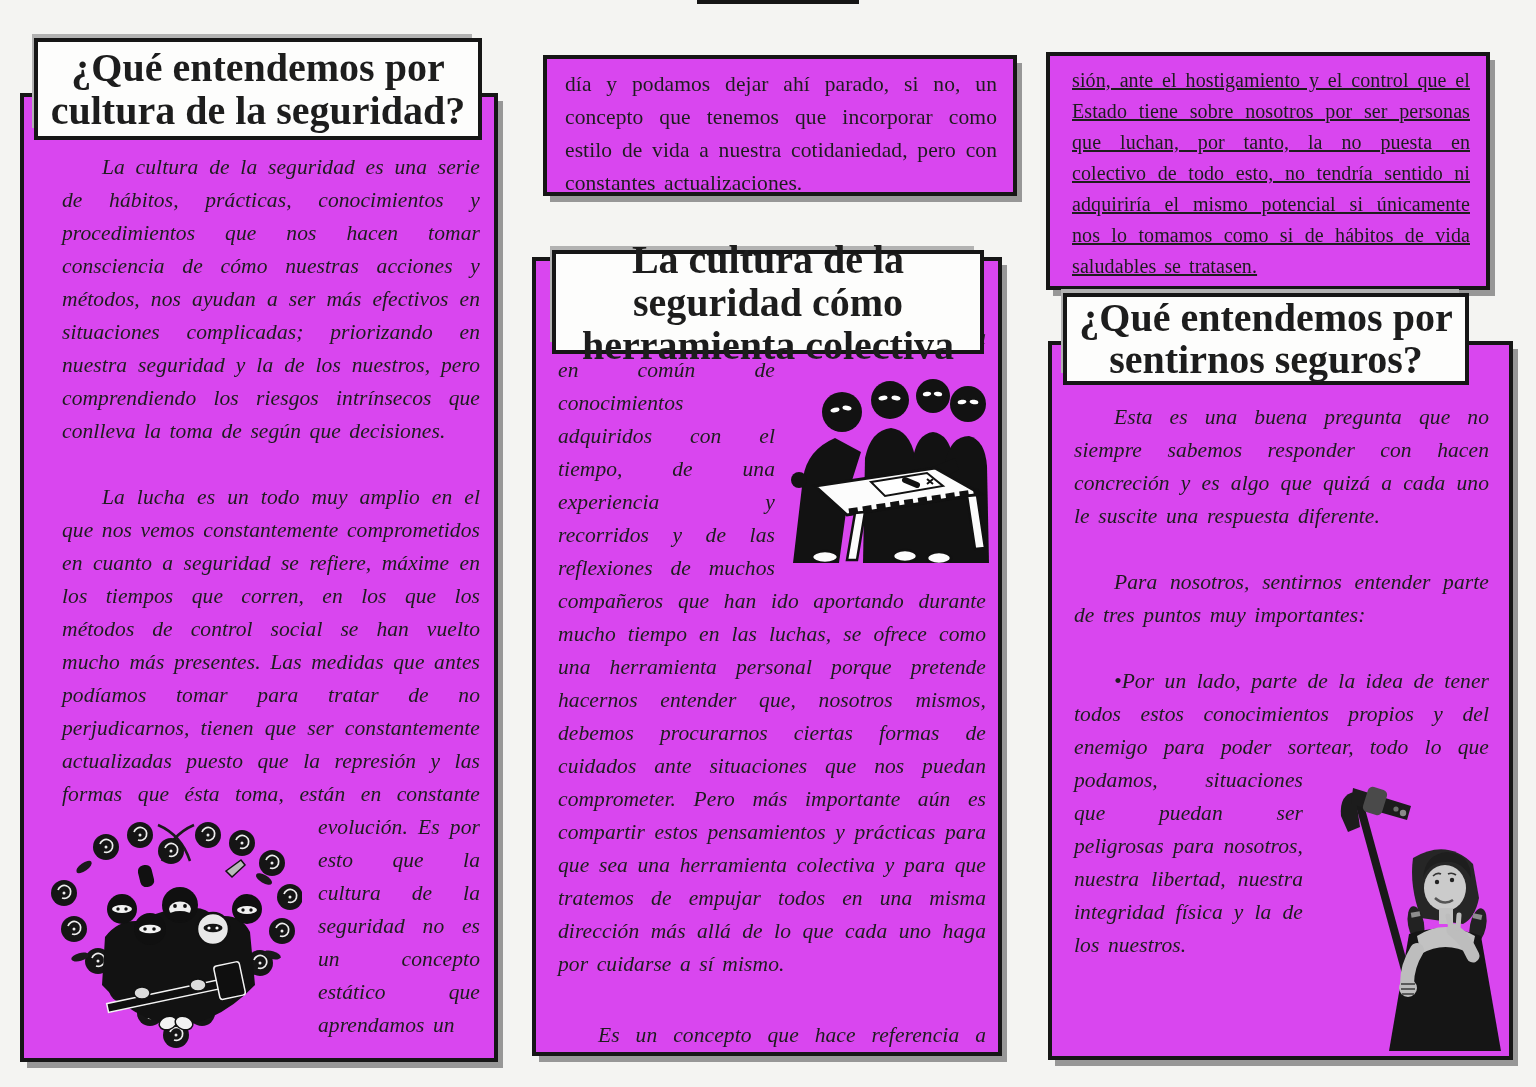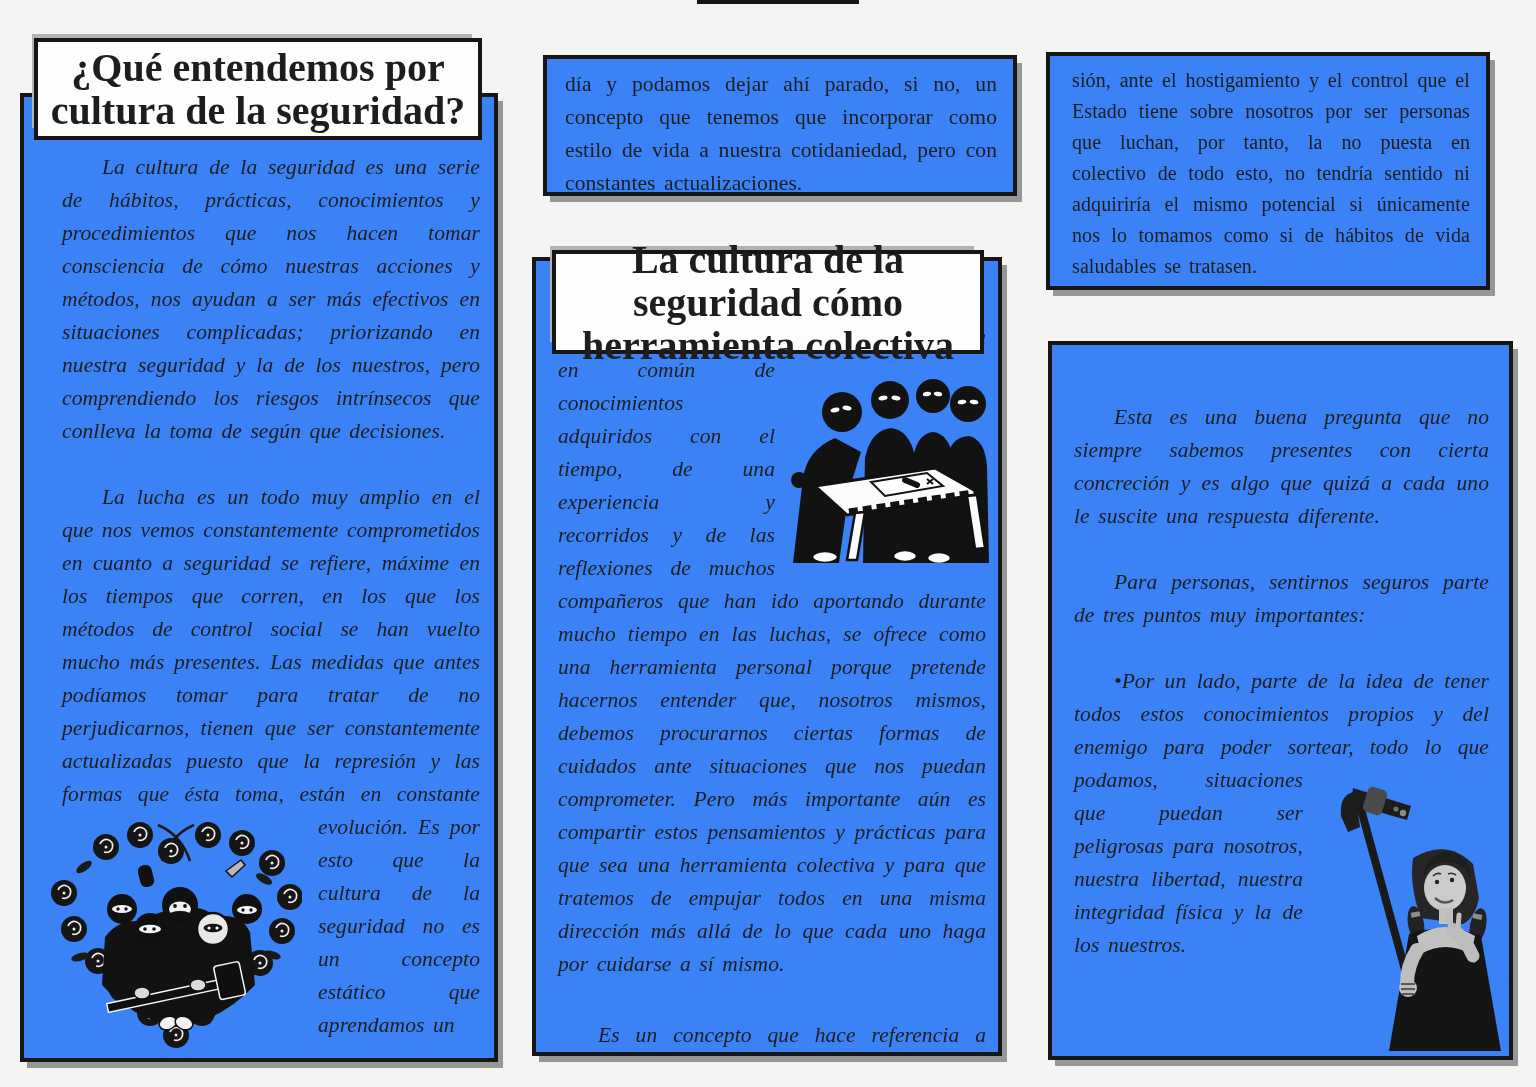--- a/index.html
+++ b/index.html
@@ -6,37 +6,37 @@
   body{
     width:1536px;height:1087px;position:relative;
     background:#f4f4f2;color:#1d1d1d;
     font-family:"Liberation Serif","DejaVu Serif",serif;
     overflow:hidden;
   }
   .page{position:absolute;inset:0;}
   .fold-mark{position:absolute;left:697px;top:0;width:162px;height:4px;background:#151515;}
   .box{
     position:absolute;box-sizing:border-box;
-    background:#3b82f6;border:4px solid #161616;
+    background:#d946ef;border:4px solid #161616;
     box-shadow:6px 7px 0 -1px #979797;
     overflow:hidden;
   }
   .hdr{
     position:absolute;box-sizing:border-box;z-index:4;
     background:#fdfdfc;border:4px solid #161616;
     box-shadow:-6px -8px 0 -4px #b2b2b2;
     display:flex;align-items:center;justify-content:center;
     text-align:center;font-weight:bold;font-size:40px;line-height:43px;
     padding:2px 8px;
   }
   .bt{
     font-size:21.5px;line-height:33px;margin:0;
     text-align:justify;word-spacing:0.14em;letter-spacing:0.1px;
   }
-  .compact{font-size:20px;line-height:31px;}
+  .compact{font-size:20px;line-height:31px;text-decoration:underline;}
   .indent{text-indent:40px;font-style:italic;}
   .mt{margin-top:33px;}
   .mt2{margin-top:38px;}
   .fl{float:left;}
   .fr{float:right;}
   
   #left-box{left:20px;top:93px;width:478px;height:969px;padding:54px 14px 14px 38px;}
   #left-hdr{left:34px;top:38px;width:448px;height:102px;}
   #mid-top-box{left:543px;top:55px;width:474px;height:141px;padding:9px 16px 6px 18px;}
   #mid-hdr{left:552px;top:203px;width:432px;height:104px;margin-top:47px;}
@@ -175,22 +175,22 @@
     <p class="bt indent mt2"><span>Es un concepto que hace referencia a sentirnos seguros en la lucha, ante la repre-</span></p>
   </section>
   <div class="hdr" id="mid-hdr">
       <span>La cultura de la seguridad cómo herramienta colectiva</span>
     </div>
 
   <section class="box" id="right-top-box">
     <p class="bt compact"><span>sión, ante el hostigamiento y el control que el Estado tiene sobre nosotros por ser personas que luchan, por tanto, la no puesta en colectivo de todo esto, no tendría sentido ni adquiriría el mismo potencial si únicamente nos lo tomamos como si de hábitos de vida saludables se tratasen.</span></p>
   </section>
   <section class="box" id="right-box">
-    <p class="bt indent"><span>Esta es una buena pregunta que no siempre sabemos presentes con cierta concreción y es algo que quizá a cada uno le suscite una respuesta diferente.</span></p>
-    <p class="bt indent mt"><span>Para personas, sentirnos seguros parte de tres puntos muy importantes:</span></p>
+    <p class="bt indent"><span>Esta es una buena pregunta que no siempre sabemos responder con hacen concreción y es algo que quizá a cada uno le suscite una respuesta diferente.</span></p>
+    <p class="bt indent mt"><span>Para nosotros, sentirnos entender parte de tres puntos muy importantes:</span></p>
     <p class="bt indent mt">
       <span>•Por un lado, parte de la idea de tener todos estos conocimientos propios y del enemigo para poder sortear, todo lo que</span>
       <svg class="fr woman-svg" viewBox="0 0 188 285" aria-hidden="true">
         <line x1="46" y1="36" x2="97" y2="222" stroke="#191919" stroke-width="8"></line>
         <g transform="translate(12,6)">
           <path d="M30,20q-16,2 -14,24l7,16 12,-5z" fill="#1c1c1c"></path>
           <polygon points="28,16 86,34 82,48 26,32" fill="#1c1c1c"></polygon>
           <rect x="40" y="16" width="20" height="26" rx="5" fill="#4a4a4a" transform="rotate(17 50 29)"></rect>
           <circle cx="78" cy="41" r="3.2" fill="#8a8a8a"></circle>
             <circle cx="71" cy="37" r="2.6" fill="#6e6e6e"></circle>
@@ -211,14 +211,17 @@
         <path d="M104,170Q132,152 162,170L158,188Q132,174 108,188Z" fill="#c2c2c2"></path>
         <path d="M104,184Q94,200 94,218" stroke="#bdbdbd" stroke-width="14" fill="none" stroke-linecap="round"></path>
         <circle cx="95" cy="222" r="9" fill="#bdbdbd"></circle>
         <path d="M88,218h14M88,223h14M89,228h12" stroke="#3a3a3a" stroke-width="1.6"></path>
         <path d="M160,190Q152,172 140,164" stroke="#bdbdbd" stroke-width="13" fill="none" stroke-linecap="round"></path>
         <path d="M138,162l-3,-12M145,162l1,-13" stroke="#bdbdbd" stroke-width="5" stroke-linecap="round"></path>
       </svg>
       <span>podamos, situaciones que puedan ser peligrosas para nosotros, nuestra libertad, nuestra integridad física y la de los nuestros.</span>
     </p>
   </section>
+  <div class="hdr" id="right-hdr">
+      <span>¿Qué entendemos por sentirnos seguros?</span>
+    </div>
 
 </div>
 
 </body></html>

